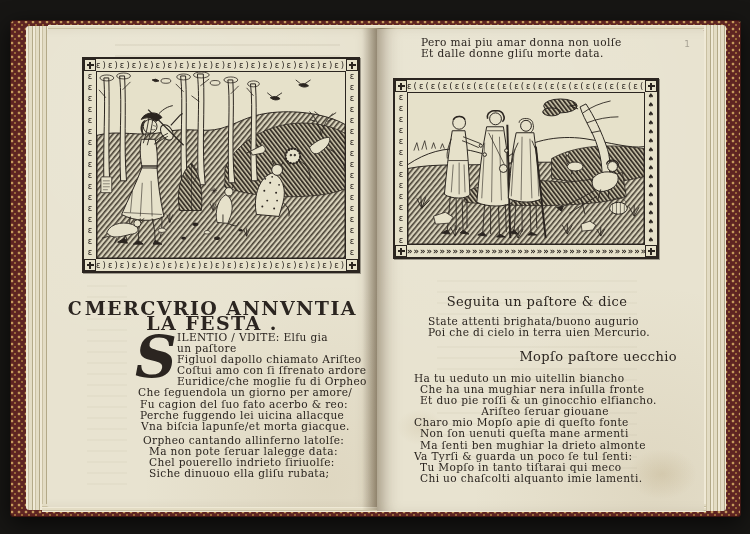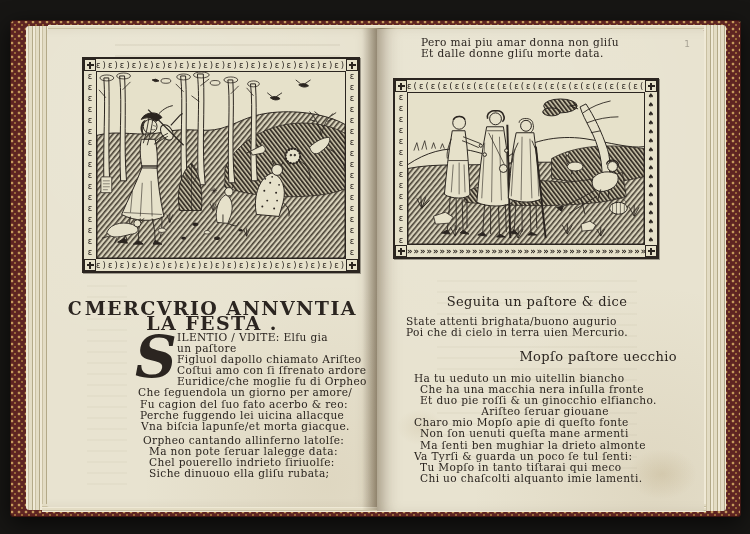--- a/index.html
+++ b/index.html
@@ -244,21 +244,21 @@
 
     <div class="gutter"></div>
 
     <div class="page page-right">
       <div class="showthrough" style="left:60px;top:250px;width:200px;height:190px;opacity:.3;"></div>
       <div class="stain" style="left:250px;top:420px;width:70px;height:50px;"></div>
       <div class="stain" style="left:20px;top:380px;width:46px;height:36px;opacity:.7;"></div>
       <div class="folio">1</div>
 
       <div style="position:absolute;left:44px;top:8px;">
-        <div class="vl">Pero mai piu amar donna non gliſu</div>
+        <div class="vl">Pero mai piu amar donna non uolſe</div>
         <div class="vl">Et dalle donne gliſu morte data.</div>
       </div>
 
       <div class="wc" style="left:16px;top:49px;width:266px;height:181px;">
         <div class="wc-strip wc-h" style="top:0;">ɛ(ɛ(ɛ(ɛ(ɛ(ɛ(ɛ(ɛ(ɛ(ɛ(ɛ(ɛ(ɛ(ɛ(ɛ(ɛ(ɛ(ɛ(ɛ(ɛ(ɛ(ɛ(ɛ(ɛ(ɛ(ɛ(ɛ(ɛ(ɛ(ɛ(ɛ(ɛ(ɛ(ɛ(ɛ(ɛ(ɛ(ɛ(ɛ(ɛ(</div>
         <div class="wc-strip wc-h" style="bottom:0;font-weight:bold;letter-spacing:1px;">»»»»»»»»»»»»»»»»»»»»»»»»»»»»»»»»»»»»»»»»»»»»»»»»»»»»»»»»»»»»</div>
         <div class="wc-strip wc-v" style="left:0;">ɛɛɛɛɛɛɛɛɛɛɛɛɛɛɛɛɛɛɛɛɛɛɛɛɛɛɛɛɛɛɛɛɛɛɛɛɛɛɛɛ</div>
         <div class="wc-strip wc-v" style="right:0;font-size:7px;">♠♠♠♠♠♠♠♠♠♠♠♠♠♠♠♠♠♠♠♠♠♠♠♠♠♠♠♠♠♠♠♠♠♠♠♠♠♠♠♠</div>
         <div class="wc-corner" style="left:0;top:0;"></div>
         <div class="wc-corner" style="right:0;top:0;"></div>
@@ -350,30 +350,30 @@
             <g fill="#e6e1ca" stroke="#2b2520" stroke-width=".8">
               <path d="M26,124 l12,-4 8,5 -4,6 -14,1 Z"></path>
               <path d="M176,132 l9,-3 6,4 -3,5 -11,1 Z"></path>
             </g>
           </svg>
         </div>
       </div>
 
       <div class="rubric" style="left:20px;top:265px;width:280px;">Seguita un paſtore &amp; dice</div>
 
-      <div style="position:absolute;left:29px;top:287px;">
+      <div style="position:absolute;left:51px;top:287px;">
         <div class="vl">State attenti brighata/buono augurio</div>
         <div class="vl">Poi che di cielo in terra uien Mercurio.</div>
       </div>
 
       <div class="rubric" style="left:20px;top:320px;width:280px;text-align:right;">Mopſo paſtore uecchio</div>
 
       <div style="position:absolute;left:37px;top:344px;width:262px;">
         <div class="vl">Ha tu ueduto un mio uitellin biancho</div>
-        <div class="vl ind">Che ha una macchia nera inſulla fronte</div>
+        <div class="vl ind">Che ha una mughiar nera inſulla fronte</div>
         <div class="vl ind">Et duo pie roſſi &amp; un ginocchio elfiancho.</div>
         <div class="vl" style="text-align:center;">Ariſteo ſeruar giouane</div>
         <div class="vl">Charo mio Mopſo apie di queſto fonte</div>
         <div class="vl ind">Non ſon uenuti queſta mane armenti</div>
         <div class="vl ind">Ma ſenti ben mughiar la drieto almonte</div>
         <div class="vl">Va Tyrſi &amp; guarda un poco ſe tul ſenti:</div>
         <div class="vl ind">Tu Mopſo in tanto tiſtarai qui meco</div>
         <div class="vl ind">Chi uo chaſcolti alquanto imie lamenti.</div>
       </div>
     </div>

